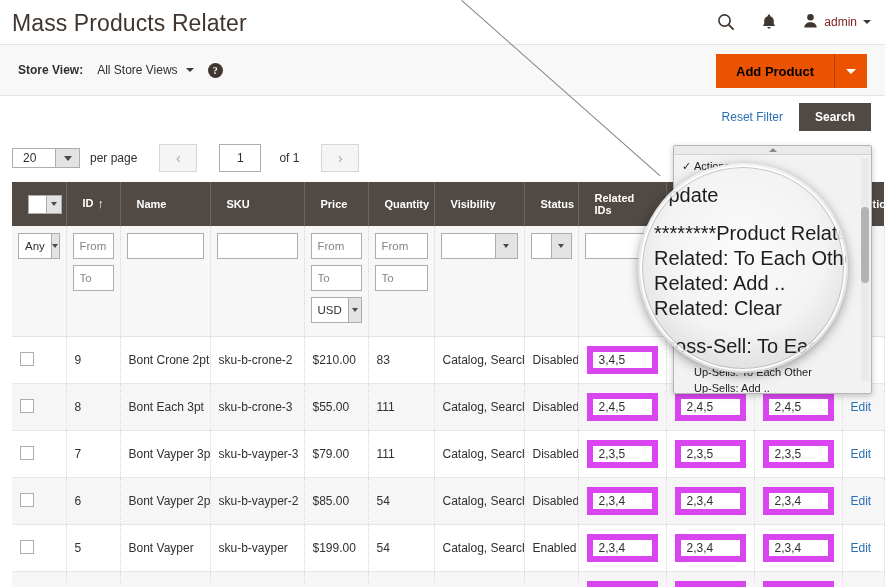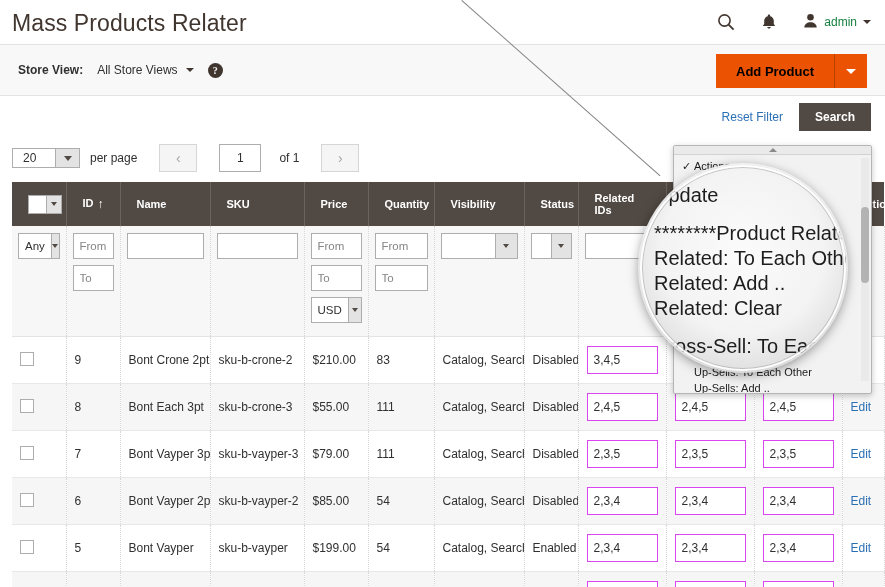--- a/index.html
+++ b/index.html
@@ -28,21 +28,21 @@
     font-weight: 400;
     color: #41362f;
     letter-spacing: .1px;
     flex: 1;
     line-height: 1;
     padding-top: 2px;
   }
   .top-actions { display:flex; align-items:center; gap: 26px; }
   .icon-btn { cursor: pointer; display:flex; align-items:center; color:#41362f; }
   .admin-chunk { display:flex; align-items:center; gap:6px; cursor:pointer; }
-  .admin-name { font-size: 12px; color:#15803d; }
+  .admin-name { font-size: 12px; color:#7f1d1d; }
   .caret-dn {
     width:0;height:0;border-left:4px solid transparent;border-right:4px solid transparent;
     border-top:4px solid #41362f; display:inline-block;
   }
 
   
   .storeview-bar {
     background: #f8f8f8;
     border-top: 1px solid #e3e3e3;
     border-bottom: 1px solid #e3e3e3;
@@ -144,21 +144,21 @@
     border-right:1px dotted #d6d6d6; border-bottom:1px solid #e8e8e8;
     vertical-align: middle; overflow:hidden; white-space:nowrap;
   }
   tr.alt td.cell { background:#f6f6f6; }
   .cbx { width:14px;height:14px;border:1px solid #adadad;background:#fff;display:inline-block;cursor:pointer;}
   .hdr-cbx { display:flex;align-items:stretch;border:1px solid #adadad;width:34px;height:19px;background:#fff;}
   .hdr-cbx .b { flex:1; }
   .hdr-cbx .c { width:15px;background:#e3e3e3;border-left:1px solid #adadad;display:flex;align-items:center;justify-content:center;}
   .caret-tiny { width:0;height:0;border-left:3px solid transparent;border-right:3px solid transparent;border-top:4px solid #514943;}
   .rel-input {
-    width:100%; height:28px; border:1px solid #d946ef; background:#fff;
+    width:100%; height:28px; border:6px solid #d946ef; background:#fff;
     font-size:12px; padding:0 6px; color:#303030; font-family:"Liberation Sans", sans-serif;
   }
   .edit-link { color:#2b6fb5; font-size:12px; cursor:pointer; text-decoration:none; }
 
   
   .dropdown-panel {
     position:absolute; left:673px; top:145px; width:199px; height:249px;
     background:#f2f2f2; border:1px solid #b5b5b5; border-radius:2px;
     box-shadow: 0 2px 6px rgba(0,0,0,.22);
     overflow:hidden; z-index: 5; font-size:11px; color:#1d1d1d;

